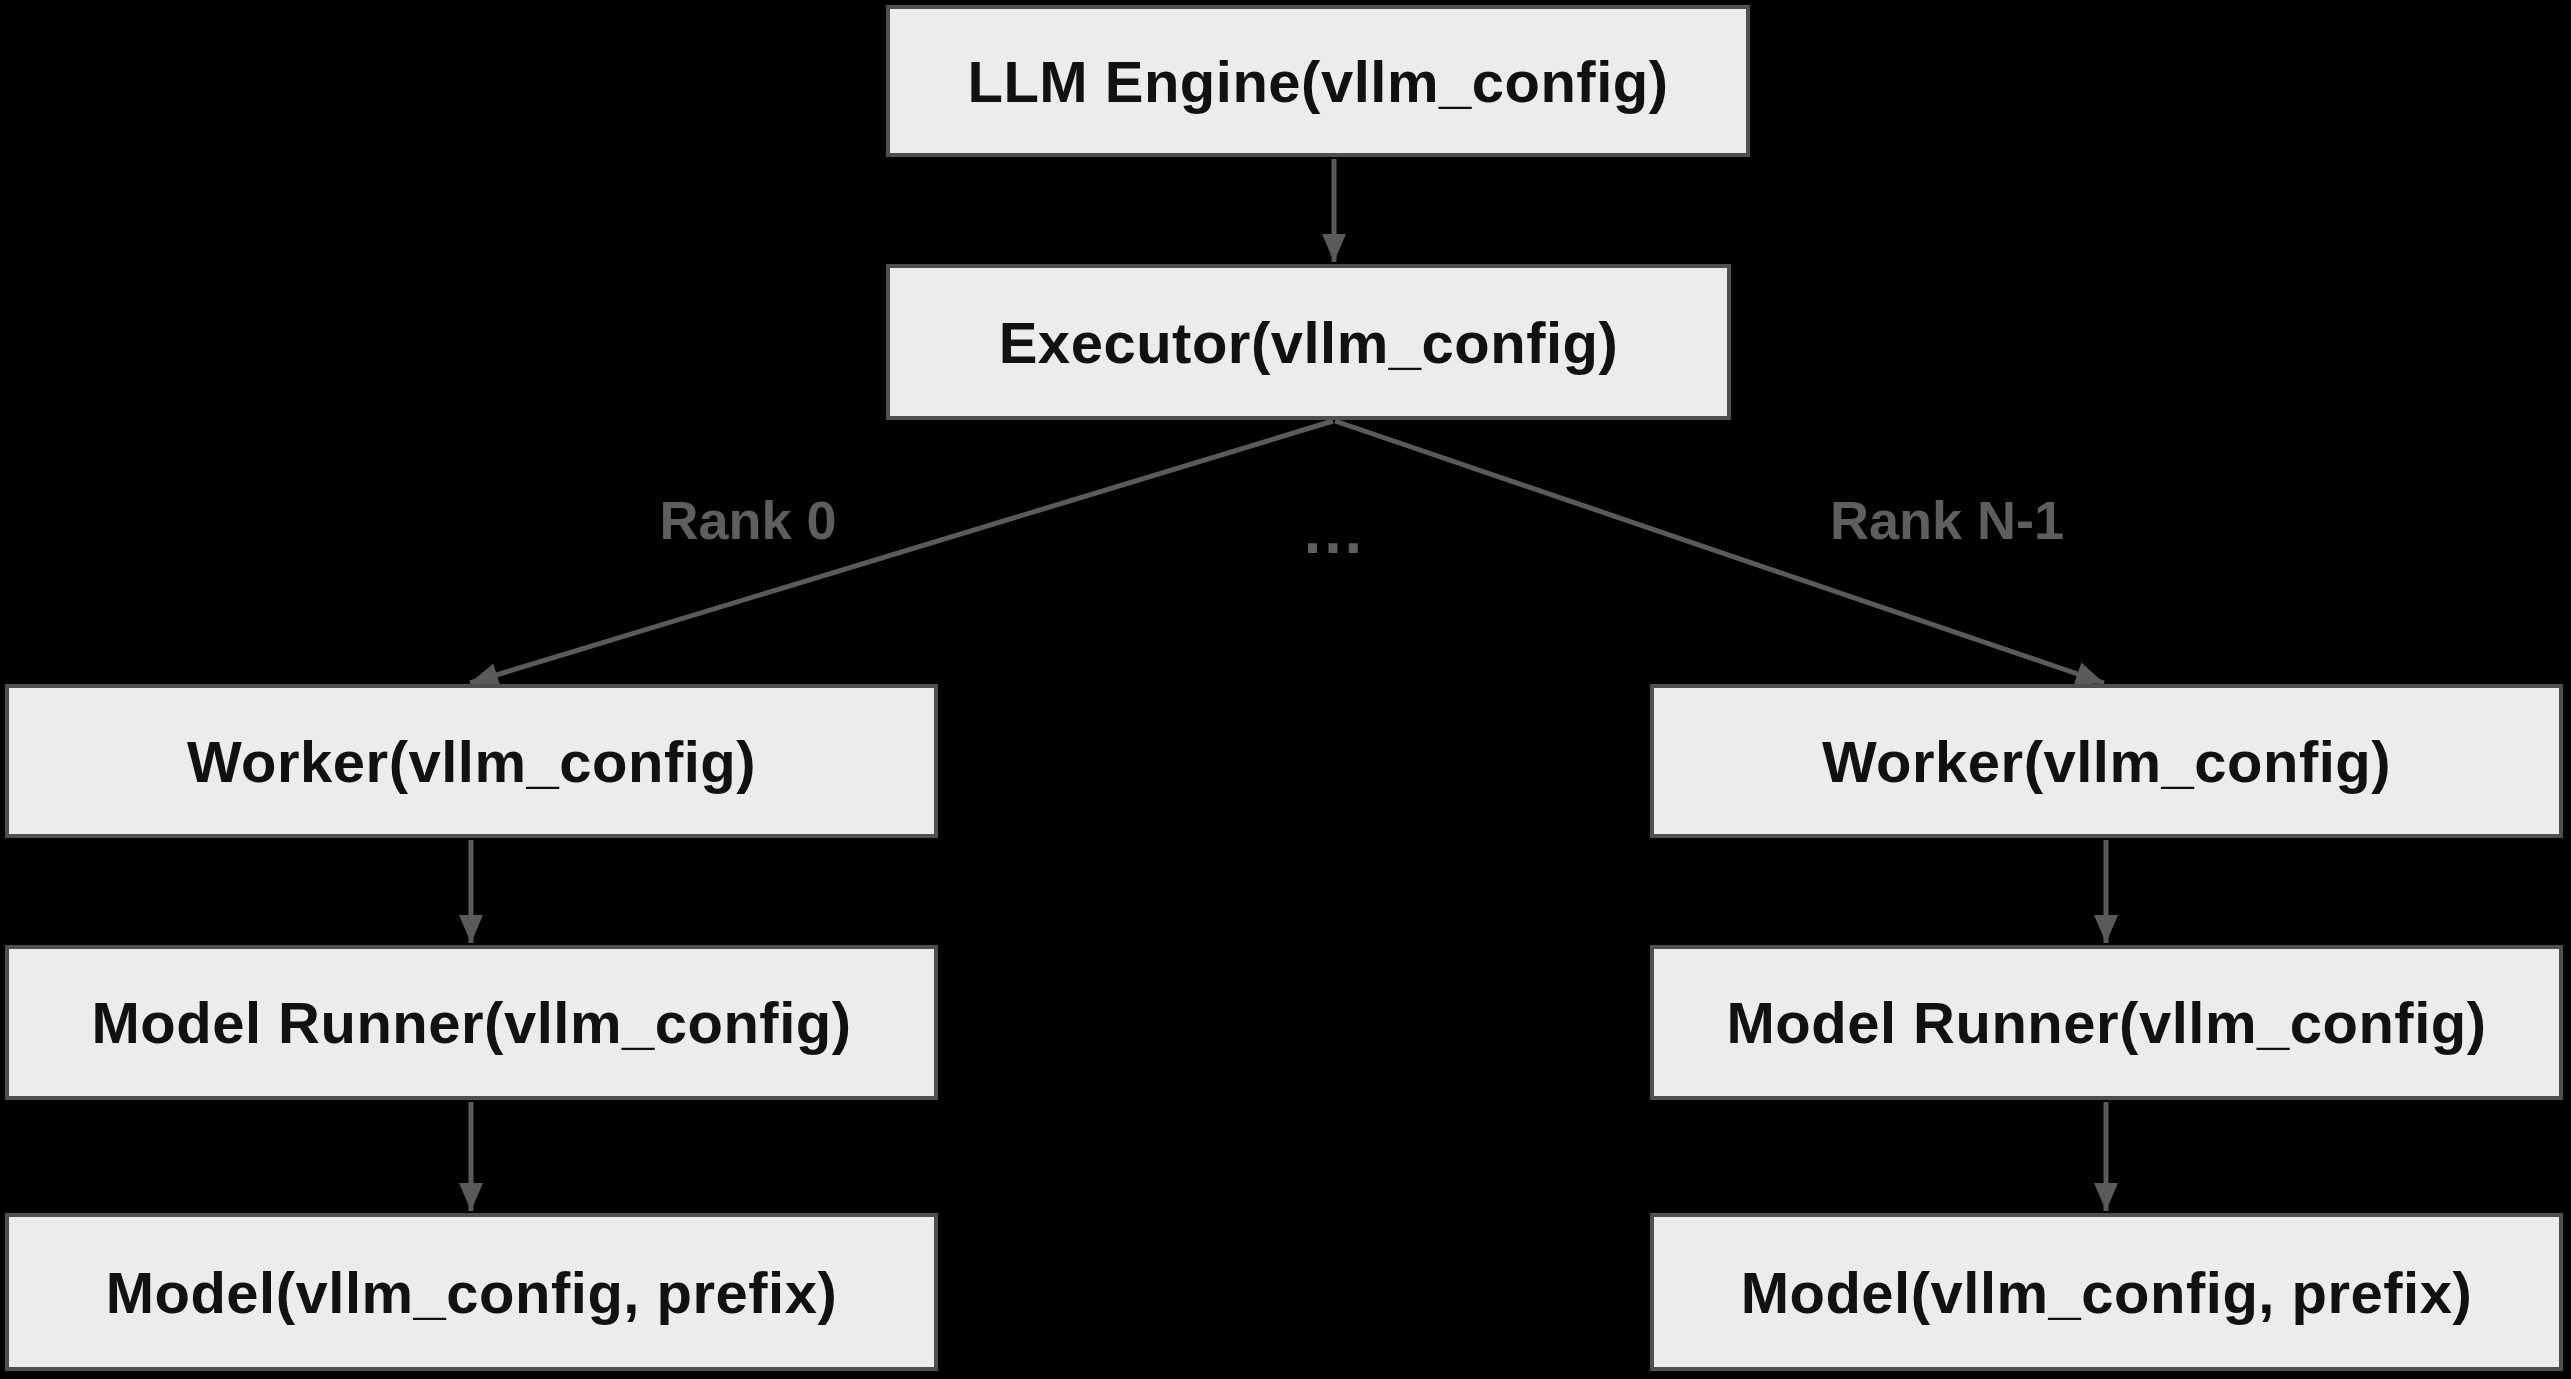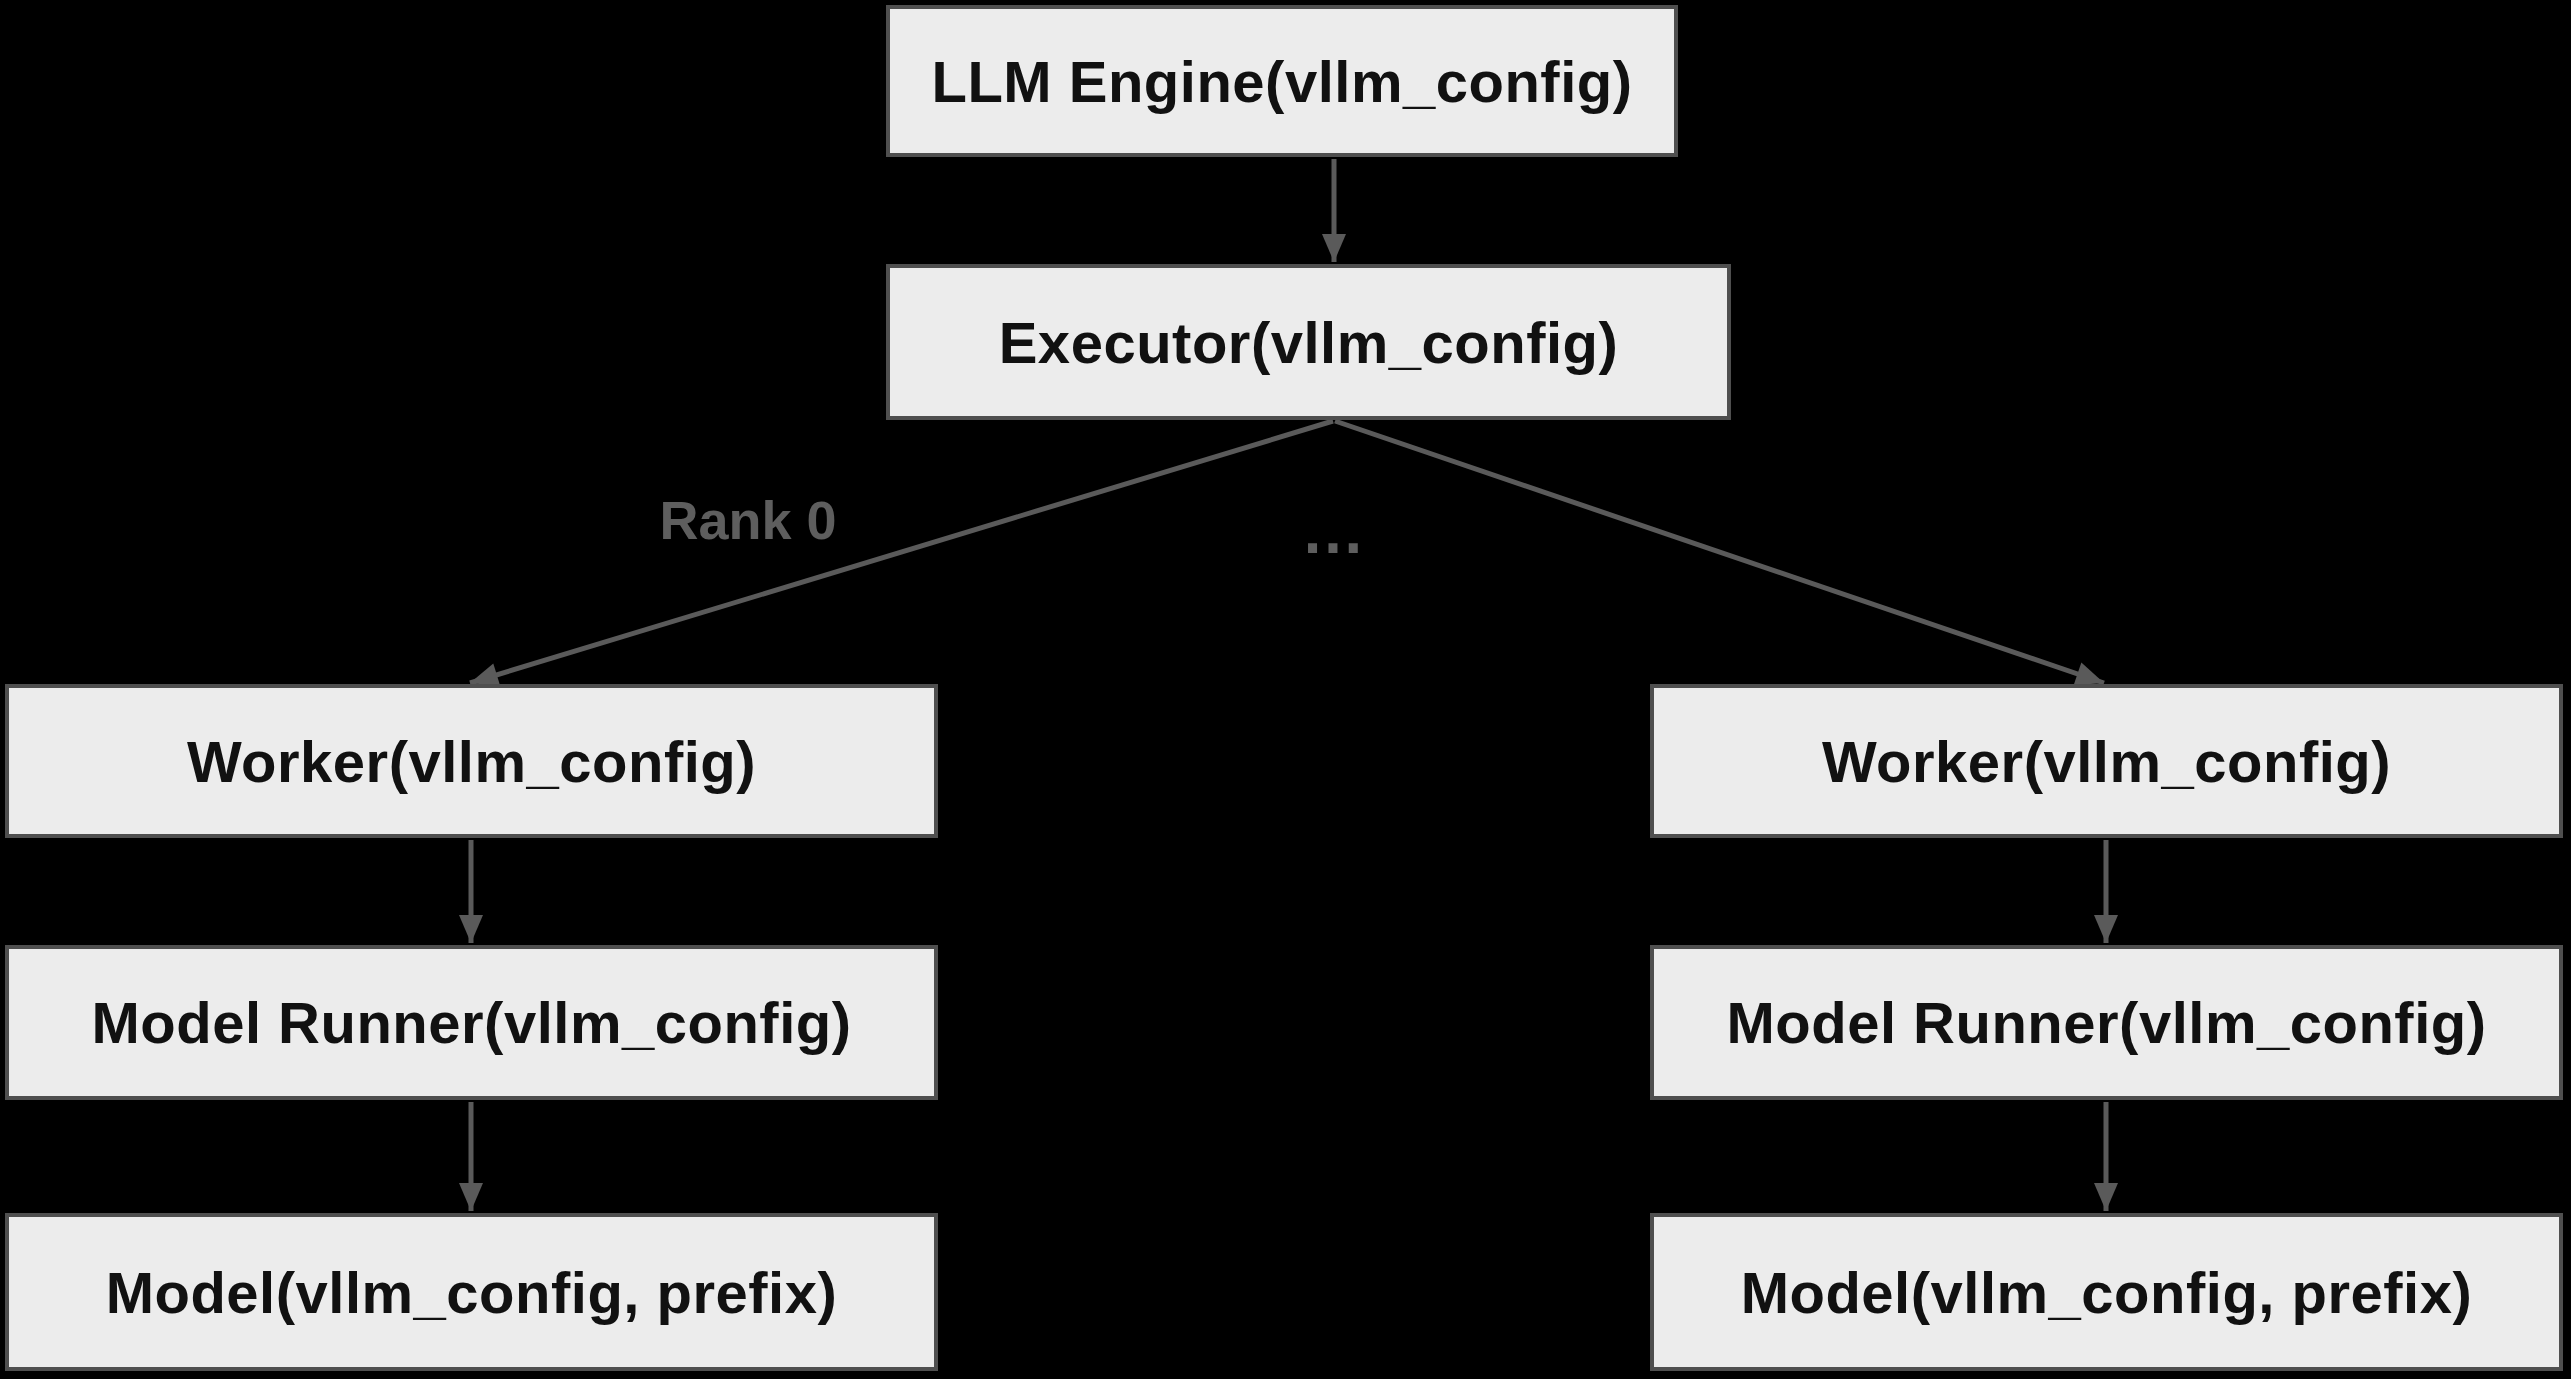--- a/index.html
+++ b/index.html
@@ -28,21 +28,21 @@
     border: 4px solid #4f4f4f;
     color: #111111;
     display: flex;
     align-items: center;
     justify-content: center;
     font-size: 58px;
     font-weight: 600;
     letter-spacing: 0.5px;
     white-space: nowrap;
   }
-  #n-llm      { left: 886px;  top: 5px;    width: 792px; height: 152px; }
+  #n-llm      { left: 886px;  top: 5px;    width: 864px; height: 152px; }
   #n-exec     { left: 886px;  top: 264px;  width: 845px; height: 156px; }
   #n-worker-l { left: 5px;    top: 684px;  width: 933px; height: 154px; }
   #n-runner-l { left: 5px;    top: 945px;  width: 933px; height: 155px; }
   #n-model-l  { left: 5px;    top: 1213px; width: 933px; height: 158px; }
   #n-worker-r { left: 1650px; top: 684px;  width: 913px; height: 154px; }
   #n-runner-r { left: 1650px; top: 945px;  width: 913px; height: 155px; }
   #n-model-r  { left: 1650px; top: 1213px; width: 913px; height: 158px; }
 
   .edge-label {
     position: absolute;
@@ -81,20 +81,21 @@
   </div>
 
   <div class="node" id="n-exec">
     <span>Executor(vllm_config)</span>
   </div>
 
   <div class="edge-label" id="lbl-rank0">Rank 0</div>
 
   <div class="edge-label" id="lbl-dots">…</div>
 
+  <div class="edge-label" id="lbl-rankn">Rank N-1</div>
 
   <div class="node" id="n-worker-l">
     <span>Worker(vllm_config)</span>
   </div>
 
   <div class="node" id="n-worker-r">
     <span>Worker(vllm_config)</span>
   </div>
 
   <div class="node" id="n-runner-l">

